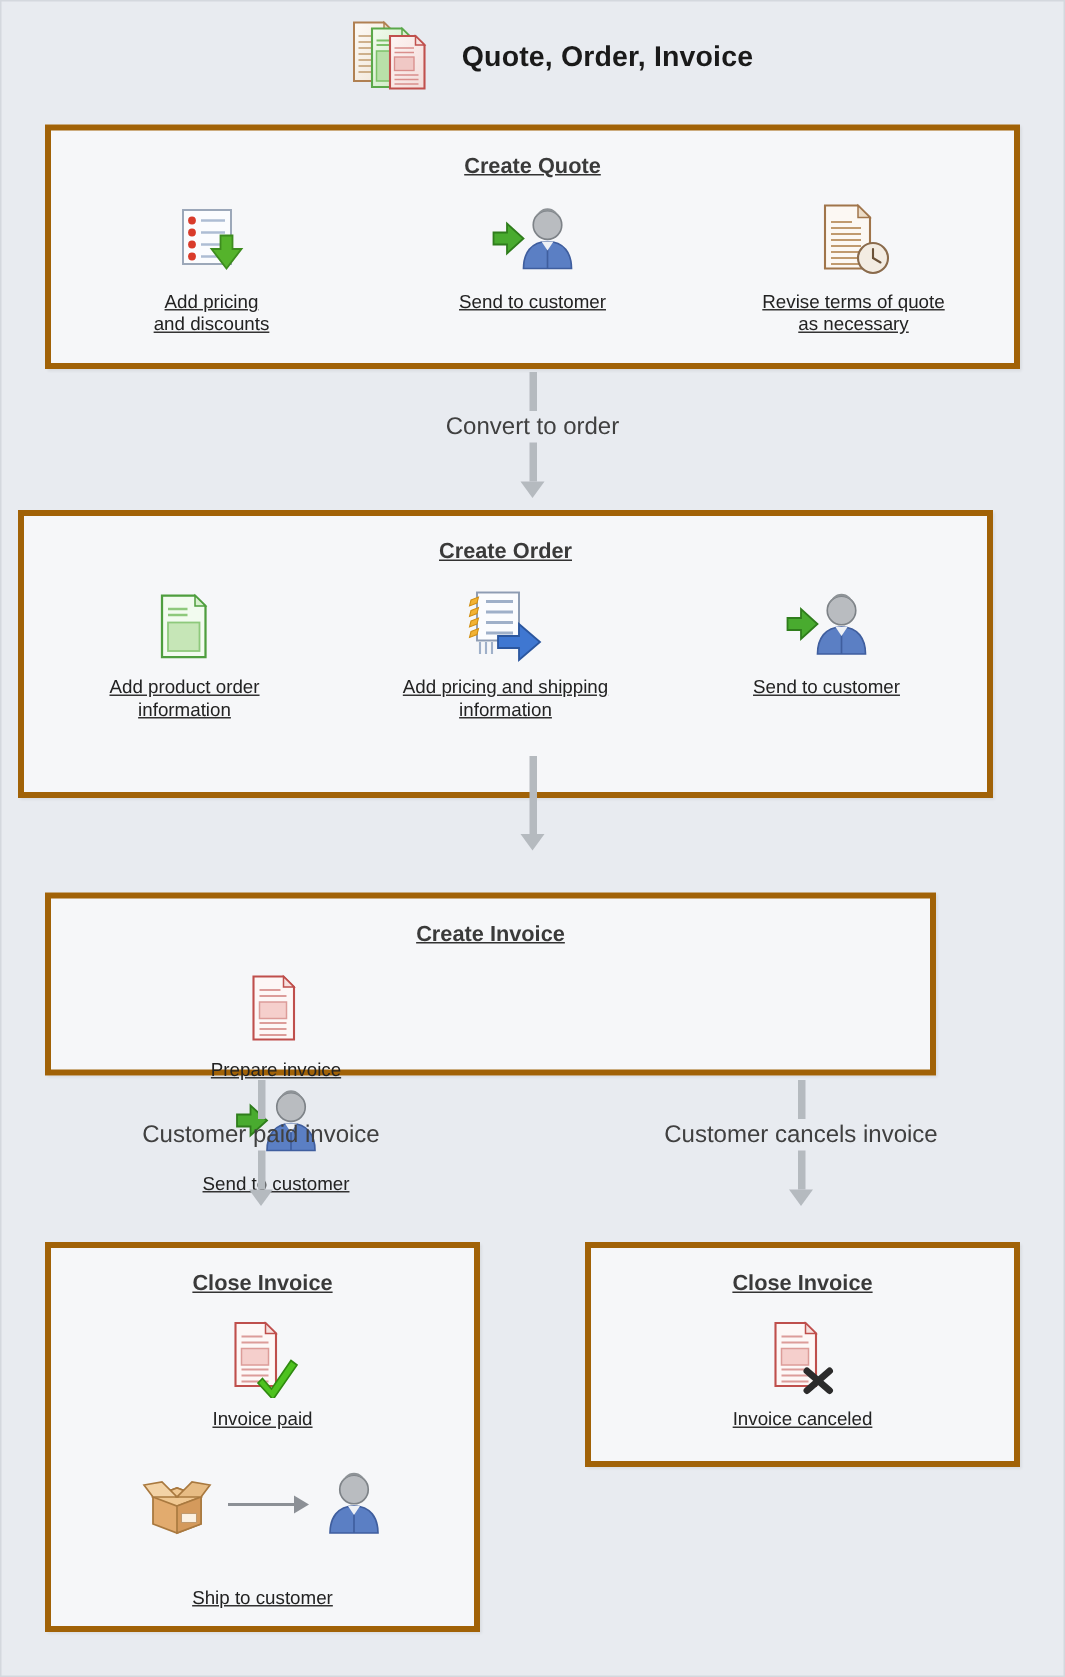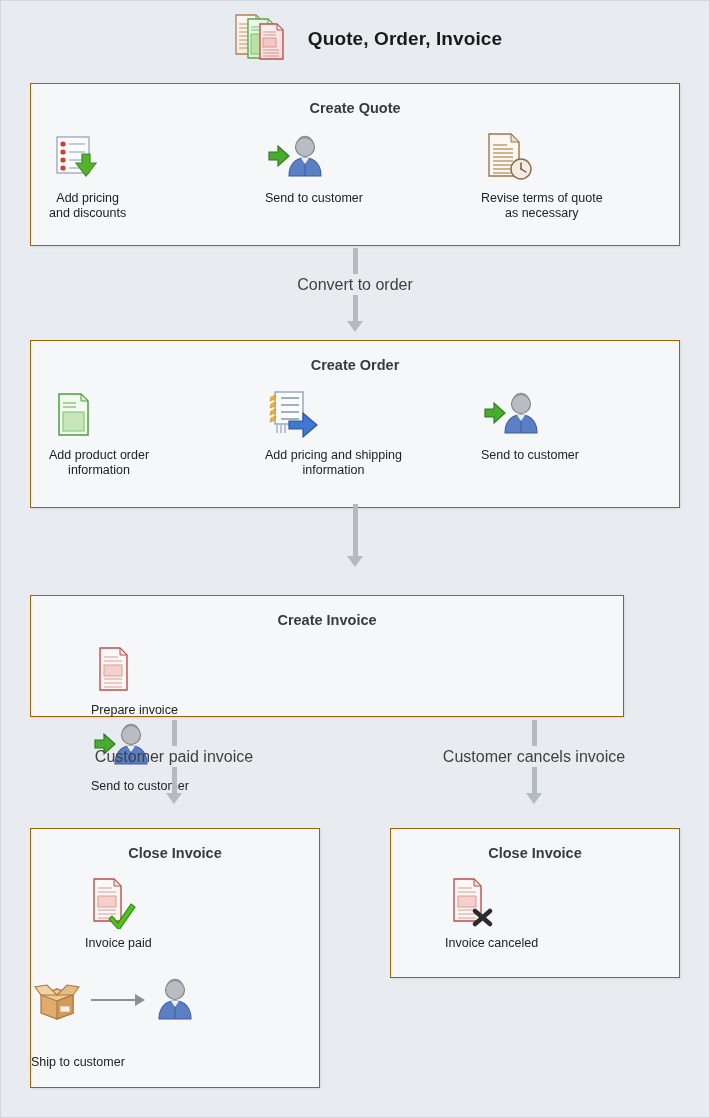--- a/index.html
+++ b/index.html
@@ -37,42 +37,43 @@
     font-size: 19px;
     font-weight: bold;
     color: #1a1a1a;
     letter-spacing: .1px;
   }
 
   
   .panel {
     position: absolute;
     background: #f6f7f9;
-    border: 1px solid #a16207;
+    border: 4px solid #a16207;
     box-shadow: 1px 1px 2px rgba(0,0,0,0.07);
     box-sizing: border-box;
+    text-decoration: underline;
   }
   .panel-title {
     text-align: center;
     font-size: 14.5px;
     font-weight: bold;
     color: #3a3a3a;
     margin-top: 16px;
   }
 
   .steps {
     display: flex;
     justify-content: space-around;
     align-items: flex-start;
     margin-top: 14px;
   }
   .step {
     display: flex;
     flex-direction: column;
-    align-items: flex-start;
+    align-items: center;
     width: 180px;
   }
   .step-icon {
     height: 54px;
     display: flex;
     align-items: flex-end;
     justify-content: center;
   }
   .step-label {
     margin-top: 7px;
@@ -261,21 +262,21 @@
     </div>
   </div>
 </div>
 
 <div class="connector" style="left:255px; top:248px;">
   <div class="conn-line-top"></div>
   <div class="conn-label">Convert to order</div>
   <div class="conn-arrow"></div>
 </div>
 
-<div class="panel" style="left:30px; top:340px; width:650px; height:168px;">
+<div class="panel" style="left:12px; top:340px; width:650px; height:192px;">
   <div class="panel-title">Create Order</div>
   <div class="steps">
 
     <div class="step">
       <span class="step-icon">
         <svg width="50" height="50" viewBox="0 0 50 50">
           <path d="M10 3 h22 l7 7 v34 h-29 z" fill="#f2fbef" stroke="#4e9e3e" stroke-width="1.5"></path>
           <path d="M32 3 l7 7 h-7 z" fill="#d9f0cf" stroke="#4e9e3e" stroke-width="1"></path>
           <g stroke="#8ec97c" stroke-width="1.6">
               <path d="M14 12h13M14 16h13"></path>

